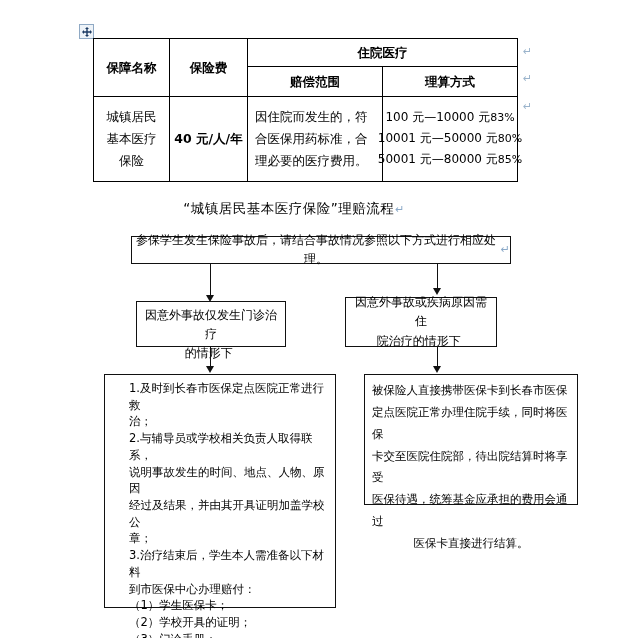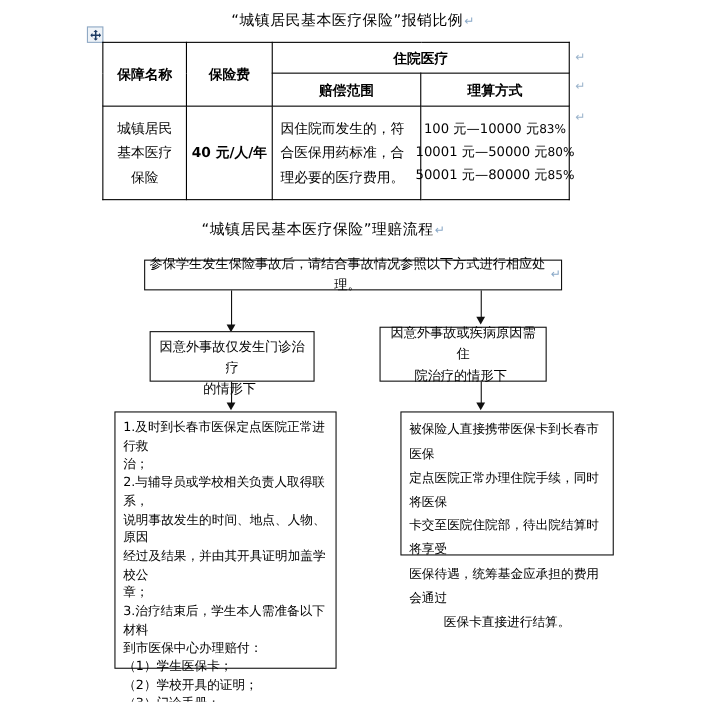--- a/index.html
+++ b/index.html
@@ -120,23 +120,20 @@
     border-top:7px solid #111;
   }
 
   .txt-line{display:block;}
 </style>
 </head>
 <body>
 
 <div class="page">
 
-  <div class="doc-title" style="left:0;top:10px;width:642px;">
-    <span>“城镇居民基本医疗保险”报销比例</span><span class="pilcrow">↵</span>
-  </div>
 
   <div class="table-handle">
     <svg width="10" height="10" viewBox="0 0 10 10" aria-hidden="true">
       <path d="M5 0 L7 2 H5.7 V4.3 H8 V3 L10 5 L8 7 V5.7 H5.7 V8 H7 L5 10 L3 8 H4.3 V5.7 H2 V7 L0 5 L2 3 V4.3 H4.3 V2 H3 Z" fill="#1b3a63"></path>
     </svg>
   </div>
 
   <table class="ins-table">
     <tbody>
       <tr>
@@ -216,38 +213,38 @@
       <span class="txt-line"><span>院治疗的情形下</span><span class="pilcrow">&nbsp;</span></span>
     </div>
   </div>
 
   <div class="conn" style="left:210px;top:347px;height:22px;"></div>
   <div class="arrowhead" style="left:206px;top:366px;"></div>
 
   <div class="conn" style="left:437px;top:347px;height:22px;"></div>
   <div class="arrowhead" style="left:433px;top:366px;"></div>
 
-  <div class="fbox just" style="left:104px;top:374px;width:202px;height:234px;">
+  <div class="fbox just" style="left:104px;top:374px;width:232px;height:234px;padding-left:17px;">
     <div class="inner" style="font-size:11.5px;line-height:1.455;">
       <span class="txt-line">1.及时到长春市医保定点医院正常进行救</span>
       <span class="txt-line">治；</span>
       <span class="txt-line">2.与辅导员或学校相关负责人取得联系，</span>
       <span class="txt-line">说明事故发生的时间、地点、人物、原因</span>
       <span class="txt-line">经过及结果，并由其开具证明加盖学校公</span>
       <span class="txt-line">章；</span>
       <span class="txt-line">3.治疗结束后，学生本人需准备以下材料</span>
       <span class="txt-line">到市医保中心办理赔付：</span>
       <span class="txt-line">（1）学生医保卡；</span>
       <span class="txt-line">（2）学校开具的证明；</span>
       <span class="txt-line">（3）门诊手册；</span>
 
     </div>
   </div>
 
-  <div class="fbox just" style="left:364px;top:374px;width:194px;height:131px;">
+  <div class="fbox just" style="left:364px;top:374px;width:214px;height:131px;">
     <div class="inner" style="font-size:11.5px;line-height:1.9;">
       <span class="txt-line">被保险人直接携带医保卡到长春市医保</span>
       <span class="txt-line">定点医院正常办理住院手续，同时将医保</span>
       <span class="txt-line">卡交至医院住院部，待出院结算时将享受</span>
       <span class="txt-line">医保待遇，统筹基金应承担的费用会通过</span>
       <span class="txt-line" style="text-align:center;">医保卡直接进行结算。</span>
     </div>
   </div>
 
 </div>

